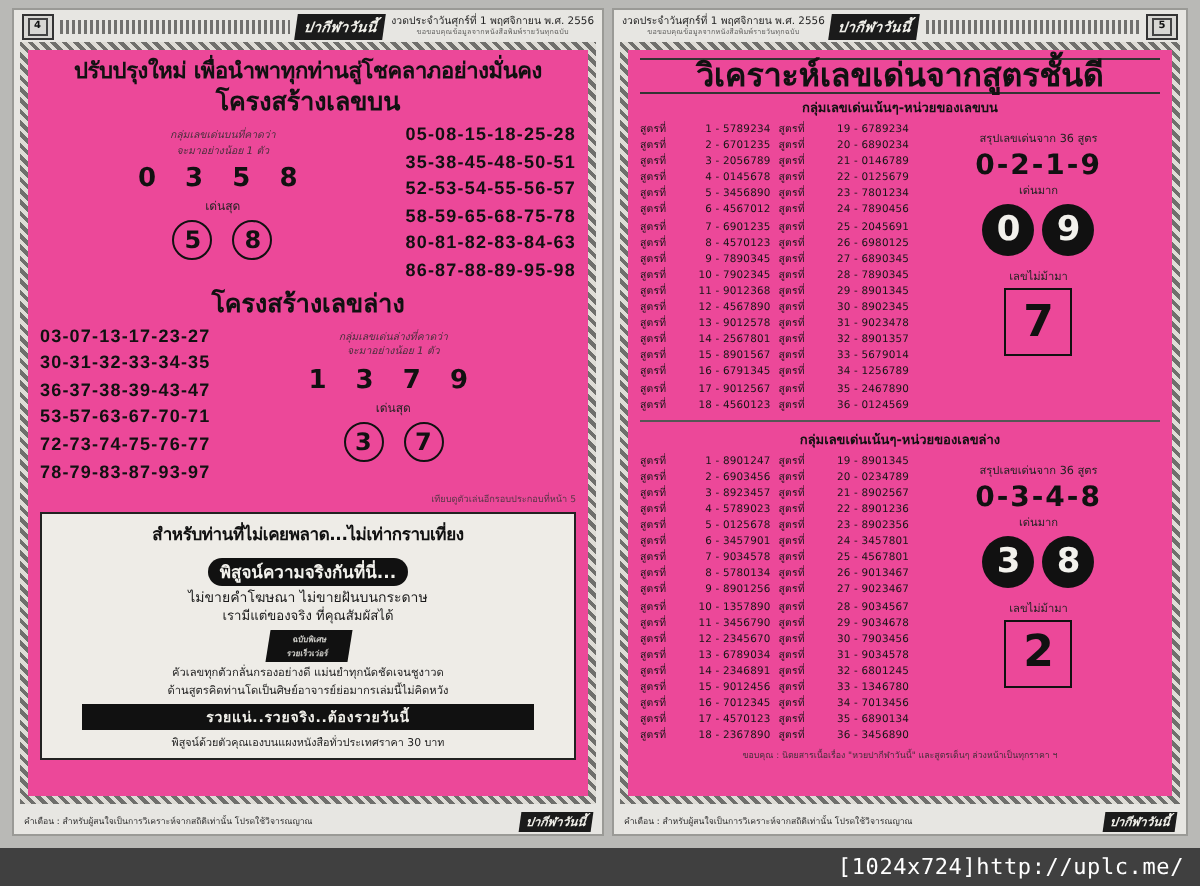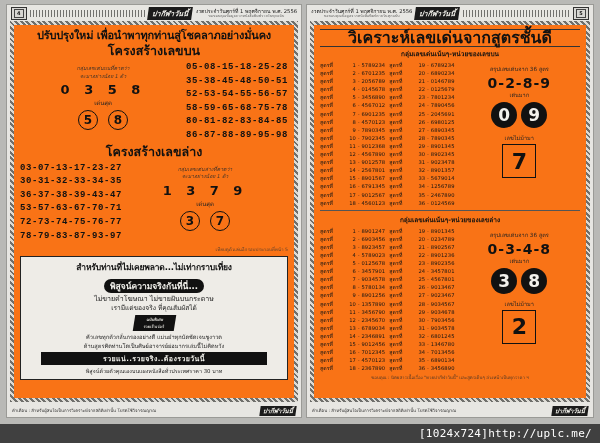--- a/index.html
+++ b/index.html
@@ -61,40 +61,40 @@
   .issue .sub {
     display: block; font-size: 3.6px; line-height: 4px; opacity: .7;
     letter-spacing: .1px;
   }
 
   
   .frame {
     flex: 1 1 auto; margin: 0 3px 2px 3px; position: relative;
     border: 4px solid transparent;
     border-image: repeating-linear-gradient(45deg,#6f6f6c 0 2px,#dedcd6 2px 4px) 4;
-    background: #f97316;
+    background: #ec4899;
     display: flex; flex-direction: column;
     overflow: hidden;
   }
   .framein { flex: 1 1 auto; padding: 4px 6px; display: flex; flex-direction: column; overflow: hidden; }
 
   
   .headline {
     text-align: center; font-size: 11px; font-weight: 700; color: #111;
     line-height: 13px; letter-spacing: -.2px; white-space: nowrap;
   }
   .sect-title {
     text-align: center; font-size: 12.5px; font-weight: 700; color: #111;
     line-height: 15px; margin-top: 1px;
   }
   .twocol { display: flex; align-items: flex-start; margin-top: 3px; }
   .twocol.rev { flex-direction: row-reverse; }
   .numcol { flex: 0 0 auto; }
   .numrow {
-    font-family: Liberation Mono, monospace;
+    font-family: Liberation Sans, sans-serif;
     font-size: 9px; font-weight: 700; color: #111;
     letter-spacing: .6px; line-height: 13.6px; white-space: nowrap;
   }
   .sidebox { flex: 1 1 auto; text-align: center; padding-top: 4px; }
   .sidecap {
     font-size: 5.2px; line-height: 7.5px; color: #2a2a2a;
     font-style: italic; opacity: .85;
   }
   .bigdigits {
     font-size: 13px; font-weight: 700; color: #111;
@@ -225,21 +225,21 @@
           <div class="headline">ปรับปรุงใหม่ เพื่อนำพาทุกท่านสู่โชคลาภอย่างมั่นคง</div>
 
           <div class="sect-title">โครงสร้างเลขบน</div>
 
           <div class="twocol rev">
             <div class="numcol">
               <div class="numrow">05-08-15-18-25-28</div>
               <div class="numrow">35-38-45-48-50-51</div>
               <div class="numrow">52-53-54-55-56-57</div>
               <div class="numrow">58-59-65-68-75-78</div>
-              <div class="numrow">80-81-82-83-84-85</div>
+              <div class="numrow">80-81-82-83-84-63</div>
               <div class="numrow">86-87-88-89-95-98</div>
             </div>
             <div class="sidebox">
               <div class="sidecap">กลุ่มเลขเด่นบนที่คาดว่า</div>
               <div class="sidecap">จะมาอย่างน้อย 1 ตัว</div>
               <div class="bigdigits">0 3 5 8</div>
               <div class="playlabel">เด่นสุด</div>
               <div class="circles">
                 <div class="circ">5</div>
                 <div class="circ">8</div>
@@ -352,21 +352,21 @@
                 <div class="frow"><span class="lbl">สูตรที่</span><span class="idx">30</span><span> - 8902345</span></div>
                 <div class="frow"><span class="lbl">สูตรที่</span><span class="idx">31</span><span> - 9023478</span></div>
                 <div class="frow"><span class="lbl">สูตรที่</span><span class="idx">32</span><span> - 8901357</span></div>
                 <div class="frow"><span class="lbl">สูตรที่</span><span class="idx">33</span><span> - 5679014</span></div>
                 <div class="frow"><span class="lbl">สูตรที่</span><span class="idx">34</span><span> - 1256789</span></div>
                 <div class="frow"><span class="lbl">สูตรที่</span><span class="idx">35</span><span> - 2467890</span></div>
                 <div class="frow"><span class="lbl">สูตรที่</span><span class="idx">36</span><span> - 0124569</span></div>
               </div>
             <div class="rresult">
               <div class="rcap">สรุปเลขเด่นจาก 36 สูตร</div>
-              <div class="rdigits">0-2-8-9</div>
+              <div class="rdigits">0-2-1-9</div>
               <div class="rcap">เด่นมาก</div>
               <div class="rcircles">
                 <div class="rcirc">0</div>
                 <div class="rcirc">9</div>
               </div>
               <div class="rboxcap">เลขไม่ม้ามา</div>
               <div class="rbox">7</div>
             </div>
           </div>
 

